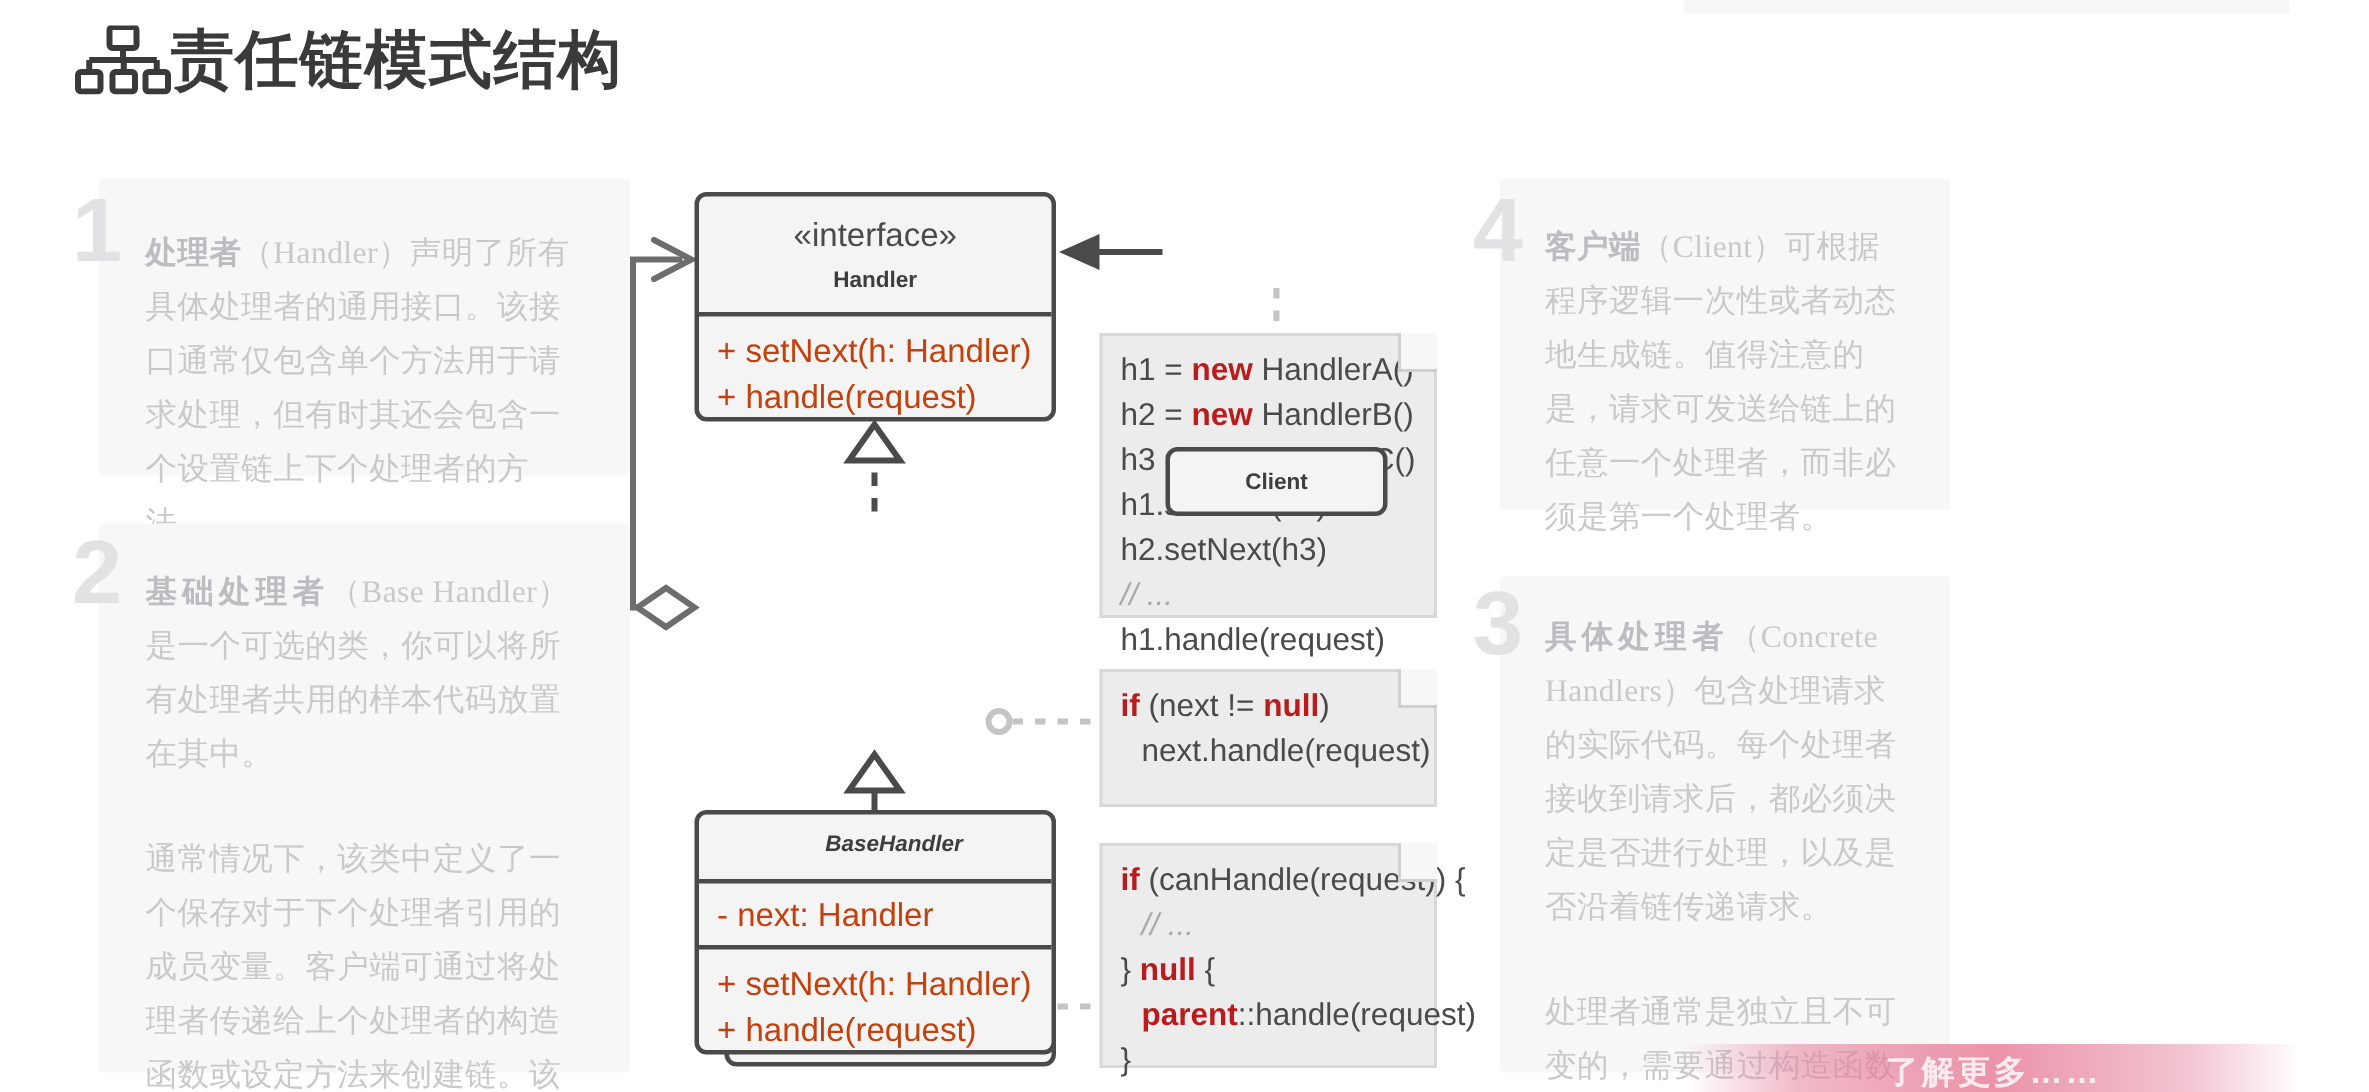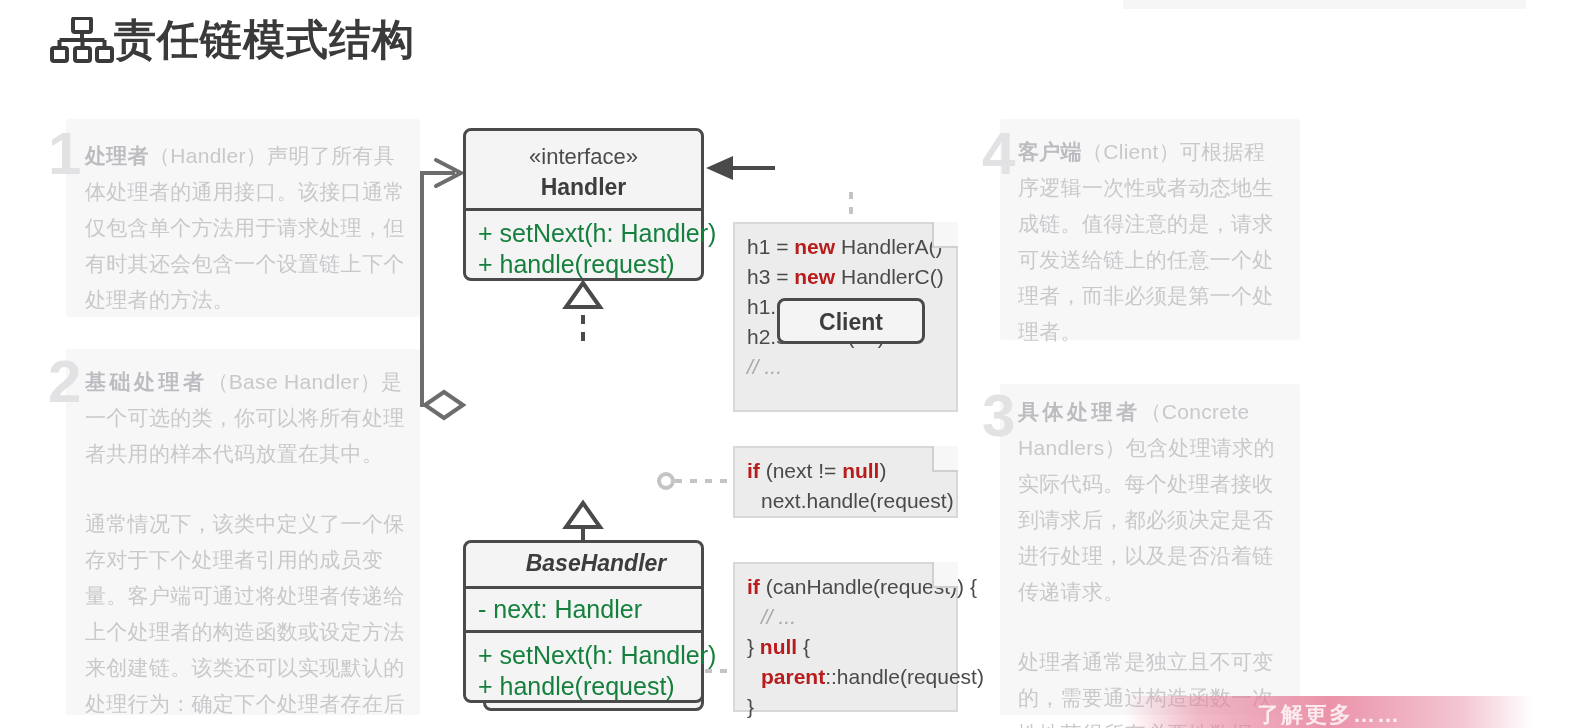--- a/index.html
+++ b/index.html
@@ -34,49 +34,49 @@
     position:absolute;
     font-size:60px;font-weight:bold;color:#e2e2e4;
     line-height:1;user-select:none;
   }
   .note-body{
     position:absolute;
     font-size:21px;line-height:36px;color:#c9c9cc;
     letter-spacing:0.3px;
   }
   .note-body b{color:#bdbdc1;font-weight:bold;}
-  .note-body .para{margin:0;}
+  .note-body .para{margin:12px;font-family:Liberation Serif, serif;}
   .note-body .para + .para{margin-top:34px;}
   .spaced{letter-spacing:3.5px;}
 
   
   .uml{position:absolute;}
   .cls{
     background:#f4f4f4;
     border:3px solid #4a4a4a;
     border-radius:8px;
     box-sizing:border-box;
     position:relative;
     z-index:3;
   }
   .cls .sec{
     padding:6px 12px;
     box-sizing:border-box;
   }
   .cls .sec + .sec{border-top:3px solid #4a4a4a;}
   .cls .name{
-    text-align:center;color:#3d3d3d;font-weight:bold;font-size:23px;
+    text-align:center;color:#3d3d3d;font-weight:bold;font-size:15px;
     line-height:30px;
   }
   .cls .stereo{
     text-align:center;color:#4a4a4a;font-weight:normal;font-size:22px;
     line-height:30px;
   }
   .cls .member{
-    color:#15803d;font-size:25px;line-height:31px;white-space:nowrap;
+    color:#c2410c;font-size:22px;line-height:31px;white-space:nowrap;
   }
   .italic-name{font-style:italic;}
 
   
   .stack-copy{
     position:absolute;
     background:#f4f4f4;
     border:3px solid #4a4a4a;
     border-radius:8px;
     box-sizing:border-box;
@@ -214,27 +214,29 @@
     <div class="member">+ handle(request)</div>
   </div>
 </div>
 
 <div class="stack-copy" style="left:483px;top:571px;width:221px;height:140px;z-index:1;"></div>
 <div class="stack-copy" style="left:473px;top:561px;width:221px;height:140px;z-index:2;"></div>
 
 <div class="codenote" style="left:733px;top:222px;width:225px;height:190px;">
   <div class="fold"></div>
   <div class="ln">h1 = <b>new</b> HandlerA()</div>
+  <div class="ln">h2 = <b>new</b> HandlerB()</div>
   <div class="ln">h3 = <b>new</b> HandlerC()</div>
   <div class="ln">h1.setNext(h2)</div>
   <div class="ln">h2.setNext(h3)</div>
   <div class="ln cmt">// ...</div>
-</div>
-
-<div class="codenote" style="left:733px;top:446px;width:225px;height:72px;">
+  <div class="ln">h1.handle(request)</div>
+</div>
+
+<div class="codenote" style="left:733px;top:446px;width:225px;height:92px;">
   <div class="fold"></div>
   <div class="ln"><b>if</b> (next != <b>null</b>)</div>
   <div class="ln ind">next.handle(request)</div>
 </div>
 
 <div class="codenote" style="left:733px;top:562px;width:225px;height:150px;">
   <div class="fold"></div>
   <div class="ln"><b>if</b> (canHandle(request)) {</div>
   <div class="ln cmt ind">// ...</div>
   <div class="ln">} <b>null</b> {</div>

